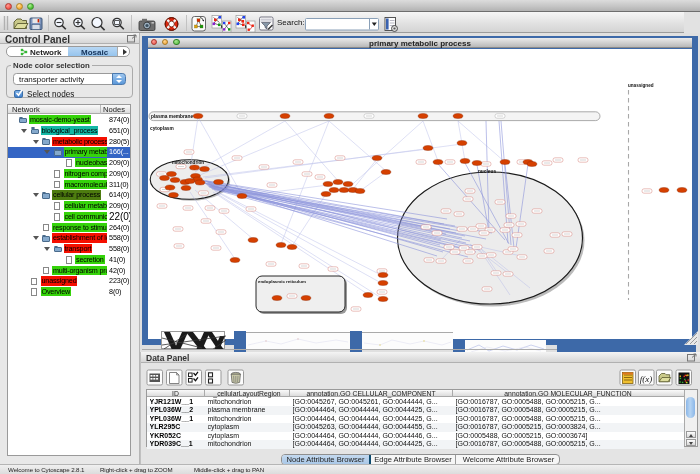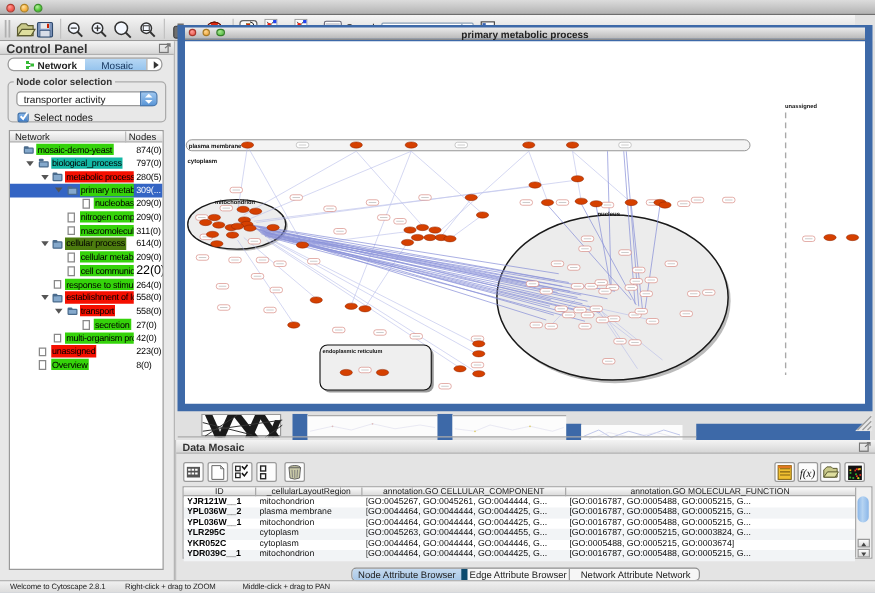--- a/index.html
+++ b/index.html
@@ -134,21 +134,21 @@
    <svg width="8" height="8" viewBox="0 0 8 8" style="position:absolute;left:13px;top:1.2px">
           <g stroke="#2a8a2a" stroke-width="0.8">
             <line x1="2" y1="2" x2="6" y2="4"></line>
             <line x1="2" y1="6" x2="6" y2="4"></line>
           </g>
           <rect x="0.8" y="0.8" width="2.4" height="2.4" fill="#33bb33"></rect>
           <rect x="0.8" y="4.8" width="2.4" height="2.4" fill="#33bb33"></rect>
           <rect x="4.8" y="2.8" width="2.4" height="2.4" fill="#33bb33"></rect>
         </svg>
    <div class="abs" style="left:23px;top:1px;font-size:8px;font-weight:bold;color:#222">Network</div>
-   <div class="abs" style="left:74px;top:1px;font-size:8px;font-weight:normal;color:#13325a">Mosaic</div>
+   <div class="abs" style="left:74px;top:1px;font-size:8px;font-weight:bold;color:#13325a">Mosaic</div>
    <div class="abs" style="left:116px;top:2.4px;width:0;height:0;border-top:3px solid transparent;border-bottom:3px solid transparent;border-left:4.5px solid #333"></div>
  </div>
 
  <div class="abs" style="left:6px;top:31.5px;width:127px;height:33px;border:1px solid #ababab;border-radius:4px"></div>
  <div class="abs" style="left:11px;top:27.5px;background:#e8e8e8;padding:0 2px;font-size:7.8px;font-weight:bold;color:#333">Node color selection</div>
  <div class="abs" style="left:13px;top:40px;width:112px;height:11.5px;background:#fff;border:1px solid #9a9a9a;border-radius:3.5px">
    <div class="abs" style="left:5px;top:1px;font-size:8px;color:#111">transporter activity</div>
    <div class="abs" style="left:98px;top:-1px;width:13.5px;height:11.5px;border-radius:0 3.5px 3.5px 0;background:linear-gradient(#9ec7f0,#5b97d8);border:1px solid #4a7ab0">
      <div class="abs" style="left:3.4px;top:1.4px;width:0;height:0;border-left:3px solid transparent;border-right:3px solid transparent;border-bottom:3.4px solid #fff"></div>
      <div class="abs" style="left:3.4px;top:6px;width:0;height:0;border-left:3px solid transparent;border-right:3px solid transparent;border-top:3.4px solid #fff"></div>
@@ -172,36 +172,36 @@
             <div style="position:absolute;left:11.0px;top:3.4px;width:8.4px;height:5.6px;background:#85a9cc;border:0.6px solid #4a6b8c;border-radius:1px"></div>
             <div style="position:absolute;left:11.0px;top:2.2px;width:4.4px;height:2px;background:#85a9cc;border:0.6px solid #4a6b8c;border-radius:1px"></div>
             <div style="position:absolute;left:21.0px;top:0.6px;height:9.4px;max-width:78.0px;overflow:hidden;background:#35d30a;color:#000;font-size:7.2px;letter-spacing:-0.18px;line-height:9.4px;padding:0 1px;white-space:nowrap">mosaic-demo-yeast</div>
             <div style="position:absolute;left:101px;top:0.6px;font-size:7.2px;letter-spacing:-0.1px;line-height:9.4px;color:#000;white-space:nowrap">874(0)</div>
           </div>
           <div style="position:absolute;left:0;top:124.25px;width:122px;height:10.75px">
             <div style="position:absolute;left:13.0px;top:3.5px;width:0;height:0;border-left:3.2px solid transparent;border-right:3.2px solid transparent;border-top:4.2px solid #555"></div>
             <div style="position:absolute;left:22.5px;top:3.4px;width:8.4px;height:5.6px;background:#85a9cc;border:0.6px solid #4a6b8c;border-radius:1px"></div>
             <div style="position:absolute;left:22.5px;top:2.2px;width:4.4px;height:2px;background:#85a9cc;border:0.6px solid #4a6b8c;border-radius:1px"></div>
             <div style="position:absolute;left:32.5px;top:0.6px;height:9.4px;max-width:66.5px;overflow:hidden;background:#14b8a6;color:#000;font-size:7.2px;letter-spacing:-0.18px;line-height:9.4px;padding:0 1px;white-space:nowrap">biological_process</div>
-            <div style="position:absolute;left:101px;top:0.6px;font-size:7.2px;letter-spacing:-0.1px;line-height:9.4px;color:#000;white-space:nowrap">797(0)</div>
+            <div style="position:absolute;left:101px;top:0.6px;font-size:7.2px;letter-spacing:-0.1px;line-height:9.4px;color:#000;white-space:nowrap">651(0)</div>
           </div>
           <div style="position:absolute;left:0;top:135.0px;width:122px;height:10.75px">
             <div style="position:absolute;left:24.5px;top:3.5px;width:0;height:0;border-left:3.2px solid transparent;border-right:3.2px solid transparent;border-top:4.2px solid #555"></div>
             <div style="position:absolute;left:34.0px;top:3.4px;width:8.4px;height:5.6px;background:#85a9cc;border:0.6px solid #4a6b8c;border-radius:1px"></div>
             <div style="position:absolute;left:34.0px;top:2.2px;width:4.4px;height:2px;background:#85a9cc;border:0.6px solid #4a6b8c;border-radius:1px"></div>
             <div style="position:absolute;left:44.0px;top:0.6px;height:9.4px;max-width:55.0px;overflow:hidden;background:#f50f00;color:#000;font-size:7.2px;letter-spacing:-0.18px;line-height:9.4px;padding:0 1px;white-space:nowrap">metabolic process</div>
             <div style="position:absolute;left:101px;top:0.6px;font-size:7.2px;letter-spacing:-0.1px;line-height:9.4px;color:#000;white-space:nowrap">280(5)</div>
           </div>
           <div style="position:absolute;left:0;top:145.75px;width:122px;height:10.75px">
             <div style="position:absolute;left:0;top:0;width:122px;height:10.75px;background:#3465c4"></div>
             <div style="position:absolute;left:36.0px;top:3.5px;width:0;height:0;border-left:3.2px solid transparent;border-right:3.2px solid transparent;border-top:4.2px solid #555"></div>
             <div style="position:absolute;left:45.5px;top:3.4px;width:8.4px;height:5.6px;background:#85a9cc;border:0.6px solid #4a6b8c;border-radius:1px"></div>
             <div style="position:absolute;left:45.5px;top:2.2px;width:4.4px;height:2px;background:#85a9cc;border:0.6px solid #4a6b8c;border-radius:1px"></div>
             <div style="position:absolute;left:55.5px;top:0.6px;height:9.4px;max-width:43.5px;overflow:hidden;background:#35d30a;color:#000;font-size:7.2px;letter-spacing:-0.18px;line-height:9.4px;padding:0 1px;white-space:nowrap">primary metabo</div>
-            <div style="position:absolute;left:101px;top:0.6px;font-size:7.2px;letter-spacing:-0.1px;line-height:9.4px;color:#fff;white-space:nowrap">309(...</div>
+            <div style="position:absolute;left:101px;top:0.6px;font-size:7.2px;letter-spacing:-0.1px;line-height:9.4px;color:#fff;white-space:nowrap">166(...</div>
           </div>
           <div style="position:absolute;left:0;top:156.5px;width:122px;height:10.75px">
             <div style="position:absolute;left:57.8px;top:1.8px;width:6.2px;height:7.6px;background:#fff;border:0.6px solid #888"></div>
             <div style="position:absolute;left:67.0px;top:0.6px;height:9.4px;max-width:32.0px;overflow:hidden;background:#35d30a;color:#000;font-size:7.2px;letter-spacing:-0.18px;line-height:9.4px;padding:0 1px;white-space:nowrap">nucleobase-c</div>
             <div style="position:absolute;left:101px;top:0.6px;font-size:7.2px;letter-spacing:-0.1px;line-height:9.4px;color:#000;white-space:nowrap">209(0)</div>
           </div>
           <div style="position:absolute;left:0;top:167.25px;width:122px;height:10.75px">
             <div style="position:absolute;left:46.3px;top:1.8px;width:6.2px;height:7.6px;background:#fff;border:0.6px solid #888"></div>
             <div style="position:absolute;left:55.5px;top:0.6px;height:9.4px;max-width:43.5px;overflow:hidden;background:#35d30a;color:#000;font-size:7.2px;letter-spacing:-0.18px;line-height:9.4px;padding:0 1px;white-space:nowrap">nitrogen compo</div>
             <div style="position:absolute;left:101px;top:0.6px;font-size:7.2px;letter-spacing:-0.1px;line-height:9.4px;color:#000;white-space:nowrap">209(0)</div>
@@ -243,21 +243,21 @@
           <div style="position:absolute;left:0;top:242.5px;width:122px;height:10.75px">
             <div style="position:absolute;left:36.0px;top:3.5px;width:0;height:0;border-left:3.2px solid transparent;border-right:3.2px solid transparent;border-top:4.2px solid #555"></div>
             <div style="position:absolute;left:45.5px;top:3.4px;width:8.4px;height:5.6px;background:#85a9cc;border:0.6px solid #4a6b8c;border-radius:1px"></div>
             <div style="position:absolute;left:45.5px;top:2.2px;width:4.4px;height:2px;background:#85a9cc;border:0.6px solid #4a6b8c;border-radius:1px"></div>
             <div style="position:absolute;left:55.5px;top:0.6px;height:9.4px;max-width:43.5px;overflow:hidden;background:#f50f00;color:#000;font-size:7.2px;letter-spacing:-0.18px;line-height:9.4px;padding:0 1px;white-space:nowrap">transport</div>
             <div style="position:absolute;left:101px;top:0.6px;font-size:7.2px;letter-spacing:-0.1px;line-height:9.4px;color:#000;white-space:nowrap">558(0)</div>
           </div>
           <div style="position:absolute;left:0;top:253.25px;width:122px;height:10.75px">
             <div style="position:absolute;left:57.8px;top:1.8px;width:6.2px;height:7.6px;background:#fff;border:0.6px solid #888"></div>
             <div style="position:absolute;left:67.0px;top:0.6px;height:9.4px;max-width:32.0px;overflow:hidden;background:#35d30a;color:#000;font-size:7.2px;letter-spacing:-0.18px;line-height:9.4px;padding:0 1px;white-space:nowrap">secretion</div>
-            <div style="position:absolute;left:101px;top:0.6px;font-size:7.2px;letter-spacing:-0.1px;line-height:9.4px;color:#000;white-space:nowrap">27(0)</div>
+            <div style="position:absolute;left:101px;top:0.6px;font-size:7.2px;letter-spacing:-0.1px;line-height:9.4px;color:#000;white-space:nowrap">41(0)</div>
           </div>
           <div style="position:absolute;left:0;top:264.0px;width:122px;height:10.75px">
             <div style="position:absolute;left:34.8px;top:1.8px;width:6.2px;height:7.6px;background:#fff;border:0.6px solid #888"></div>
             <div style="position:absolute;left:44.0px;top:0.6px;height:9.4px;max-width:55.0px;overflow:hidden;background:#35d30a;color:#000;font-size:7.2px;letter-spacing:-0.18px;line-height:9.4px;padding:0 1px;white-space:nowrap">multi-organism pro</div>
             <div style="position:absolute;left:101px;top:1px;font-size:7.2px;letter-spacing:-0.1px;line-height:9.4px;color:#000;white-space:nowrap">42(0)</div>
           </div>
           <div style="position:absolute;left:0;top:274.75px;width:122px;height:10.75px">
             <div style="position:absolute;left:23.3px;top:1.8px;width:6.2px;height:7.6px;background:#fff;border:0.6px solid #888"></div>
             <div style="position:absolute;left:32.5px;top:0.6px;height:9.4px;max-width:66.5px;overflow:hidden;background:#f50f00;color:#000;font-size:7.2px;letter-spacing:-0.18px;line-height:9.4px;padding:0 1px;white-space:nowrap">unassigned</div>
             <div style="position:absolute;left:101px;top:0.6px;font-size:7.2px;letter-spacing:-0.1px;line-height:9.4px;color:#000;white-space:nowrap">223(0)</div>
@@ -266,21 +266,21 @@
             <div style="position:absolute;left:23.3px;top:1.8px;width:6.2px;height:7.6px;background:#fff;border:0.6px solid #888"></div>
             <div style="position:absolute;left:32.5px;top:0.6px;height:9.4px;max-width:66.5px;overflow:hidden;background:#35d30a;color:#000;font-size:7.2px;letter-spacing:-0.18px;line-height:9.4px;padding:0 1px;white-space:nowrap">Overview</div>
             <div style="position:absolute;left:101px;top:0.6px;font-size:7.2px;letter-spacing:-0.1px;line-height:9.4px;color:#000;white-space:nowrap">8(0)</div>
           </div>
         </div>
  </div>
 </div>
 
 <div class="abs" style="left:140px;top:33px;width:560px;height:319px;background:#e0e0e0"></div>
 
-<div class="abs" style="left:142px;top:20px;width:556px;height:308.5px;background:#3d69a8">
+<div class="abs" style="left:142px;top:36px;width:556px;height:308.5px;background:#3d69a8">
  <div class="abs" style="left:6px;top:1.5px;width:544px;height:10px;background:linear-gradient(#ebebeb,#b8b8b8);border-bottom:1px solid #8a8a8a">
    <div class="abs" style="left:2.6px;top:1.6px;width:6.4px;height:6.4px;border-radius:50%;background:radial-gradient(circle at 35% 30%,#ff9d96,#e85348);border:0.5px solid #a8362c"></div>
    <div class="abs" style="left:14px;top:1.6px;width:6.4px;height:6.4px;border-radius:50%;background:radial-gradient(circle at 35% 30%,#ffd890,#f0a030);border:0.5px solid #a87a24"></div>
    <div class="abs" style="left:25.4px;top:1.6px;width:6.4px;height:6.4px;border-radius:50%;background:radial-gradient(circle at 35% 30%,#a8e890,#48b838);border:0.5px solid #357f28"></div>
    <div class="abs" style="left:0;top:1px;width:544px;text-align:center;font-size:8px;font-weight:bold;color:#222">primary metabolic process</div>
  </div>
  <div class="abs" style="left:6px;top:12.5px;width:544px;height:290px;background:#fff"></div>
 </div>
 <svg width="544" height="293" viewBox="148 46 544 293" style="position:absolute;left:148px;top:46px">
 <ellipse cx="492" cy="240.5" rx="92.5" ry="66" fill="rgba(60,60,60,0.35)"></ellipse>
@@ -629,21 +629,21 @@
           <line x1="4" y1="13" x2="15" y2="2"></line>
           <line x1="8" y1="13" x2="15" y2="6"></line>
           <line x1="12" y1="13" x2="15" y2="10"></line>
         </g>
       </svg>
 <div class="abs" style="left:0;top:18px;width:415px;height:1px;background:#aaa"></div>
 </div>
 
 <div class="abs" style="left:140px;top:352px;width:560px;height:112px;background:#e4e4e4;border-left:1px solid #c0c0c0">
  <div class="abs" style="left:0;top:0;width:559px;height:11px;background:linear-gradient(#f4f4f4,#d6d6d6);border-bottom:1px solid #b0b0b0">
-   <div class="abs" style="left:5px;top:1px;font-size:8.5px;font-weight:bold;color:#333">Data Mosaic</div>
+   <div class="abs" style="left:5px;top:1px;font-size:8.5px;font-weight:bold;color:#333">Data Panel</div>
    <svg width="10" height="9" viewBox="0 0 10 9" style="position:absolute;left:546px;top:1px">
           <rect x="0.5" y="1.5" width="7" height="6.5" fill="none" stroke="#777" stroke-width="1"></rect>
           <path d="M5 4.5 l4 -3.5 m0 2.5 v-2.5 h-2.5" stroke="#777" stroke-width="1" fill="none"></path>
         </svg>
  </div>
 </div>
 <svg width="560" height="24" viewBox="0 0 560 24" style="position:absolute;left:140px;top:367px">
       <rect x="7" y="3" width="15.5" height="15" rx="1.5" fill="#fcfcfc" stroke="#9a9a9a" stroke-width="1"></rect>
       <rect x="9.5" y="6.5" width="10.5" height="8.5" fill="#555"></rect>
       <g fill="#fff">
@@ -763,22 +763,22 @@
           <div class="abs" style="left:2.4px;top:2.4px;width:0;height:0;border-left:2.6px solid transparent;border-right:2.6px solid transparent;border-bottom:3.4px solid #444"></div>
         </div>
     <div class="abs" style="left:1px;top:49px;width:10px;height:7.5px;background:linear-gradient(#fdfdfd,#d8d8d8);border:0.5px solid #999">
           <div class="abs" style="left:2.4px;top:2.4px;width:0;height:0;border-left:2.6px solid transparent;border-right:2.6px solid transparent;border-top:3.4px solid #444"></div>
         </div>
   </div>
 </div>
 
 <div class="abs" style="left:281px;top:454px;width:279px;height:11px;background:#f6f6f6;border:1px solid #8f8f8f;border-radius:4px;overflow:hidden;font-size:7.6px;color:#222">
   <div class="abs" style="left:0;top:0;width:87px;height:11px;background:linear-gradient(#c4d9ef,#a3c4e6);text-align:center;line-height:10.5px">Node Attribute Browser</div>
-  <div class="abs" style="left:87px;top:0;width:86px;height:11px;text-align:center;line-height:10.5px;border-left:5px solid #0c4a6e">Edge Attribute Browser</div>
-  <div class="abs" style="left:173px;top:0;width:106px;height:11px;text-align:center;line-height:10.5px;border-left:1px solid #9a9a9a">Network Attribute Network</div>
+  <div class="abs" style="left:87px;top:0;width:86px;height:11px;text-align:center;line-height:10.5px;border-left:2px solid #0c4a6e">Edge Attribute Browser</div>
+  <div class="abs" style="left:173px;top:0;width:106px;height:11px;text-align:center;line-height:10.5px;border-left:1px solid #9a9a9a">Welcome Attribute Browser</div>
 </div>
 
 <div class="abs" style="left:0;top:464px;width:700px;height:10px;background:linear-gradient(#f0f0f0,#dcdcdc);border-top:1px solid #b5b5b5">
   <div class="abs" style="left:8px;top:1px;font-size:6.2px;letter-spacing:-0.1px;color:#222">Welcome to Cytoscape 2.8.1</div>
   <div class="abs" style="left:100px;top:1px;font-size:6.2px;letter-spacing:-0.1px;color:#222">Right-click + drag to ZOOM</div>
   <div class="abs" style="left:194px;top:1px;font-size:6.2px;letter-spacing:-0.1px;color:#222">Middle-click + drag to PAN</div>
 </div>
 
 </div>
 </body></html>

